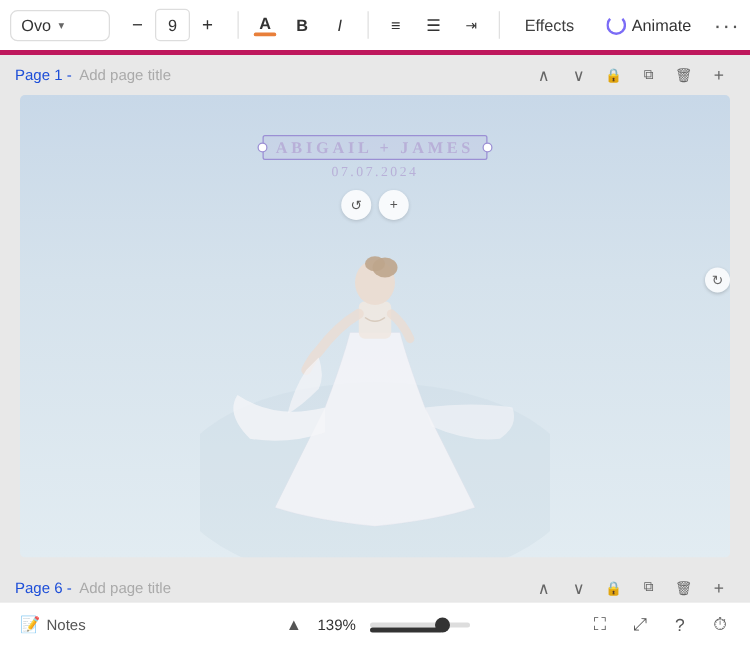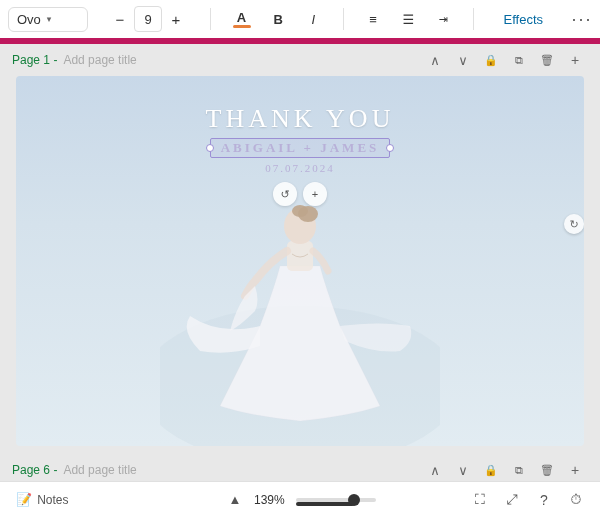--- a/index.html
+++ b/index.html
@@ -13,22 +13,22 @@
       flex-direction: column;
     }
 
     
     .toolbar {
       height: 44px;
       background: #fff;
       display: flex;
       align-items: center;
       padding: 0 8px;
-      gap: 20px;
-      border-bottom: 6px solid #be185d;
+      gap: 10px;
+      border-bottom: 4px solid #be185d;
       flex-shrink: 0;
     }
     .font-select {
       display: flex;
       align-items: center;
       border: 1px solid #ddd;
       border-radius: 6px;
       padding: 4px 8px;
       gap: 4px;
       min-width: 80px;
@@ -111,21 +111,21 @@
     .effects-btn {
       display: flex;
       align-items: center;
       gap: 4px;
       padding: 4px 8px;
       border-radius: 6px;
       border: none;
       background: transparent;
       cursor: pointer;
       font-size: 13px;
-      color: #0369a1;
+      color: #404040;
     }
     .animate-btn {
       display: flex;
       align-items: center;
       gap: 4px;
       padding: 4px 8px;
       border-radius: 6px;
       border: none;
       background: transparent;
       cursor: pointer;
@@ -176,21 +176,21 @@
       justify-content: space-between;
       padding: 0 4px;
     }
     .page-label-left {
       display: flex;
       align-items: center;
       gap: 6px;
     }
     .page-label-text {
       font-size: 12px;
-      color: #15803d;
+      color: #1d4ed8;
     }
     .page-title-link {
       font-size: 12px;
       color: #aaa;
       cursor: pointer;
     }
     .page-actions {
       display: flex;
       align-items: center;
       gap: 2px;
@@ -504,20 +504,24 @@
   <button class="tb-btn">
     <span style="font-size:11px;">⇥</span>
   </button>
 
   <div class="toolbar-divider"></div>
 
   <button class="effects-btn">
     <span>Effects</span>
   </button>
 
+  <button class="animate-btn">
+    <div class="animate-icon"></div>
+    <span>Animate</span>
+  </button>
 
   <button class="more-btn">
     <span>···</span>
   </button>
 </div>
 
 <div class="main-area">
 
   <div class="page-section">
     <div class="page-label-row">
@@ -546,21 +550,20 @@
         </button>
         <button class="page-action-btn">
           <span style="font-size:14px; font-weight:300;">+</span>
         </button>
       </div>
     </div>
 
     <div class="canvas-container">
       <div class="canvas-page1">
         <div class="canvas-content">
-          <span class="thank-you-text">THANK YOU</span>
 
           <div class="selected-text-wrapper">
             <div class="selected-text-box">
               <div class="resize-handle-left"></div>
               <span class="names-text">ABIGAIL + JAMES</span>
               <div class="resize-handle-right"></div>
             </div>
           </div>
 
           <span class="date-text">07.07.2024</span>

